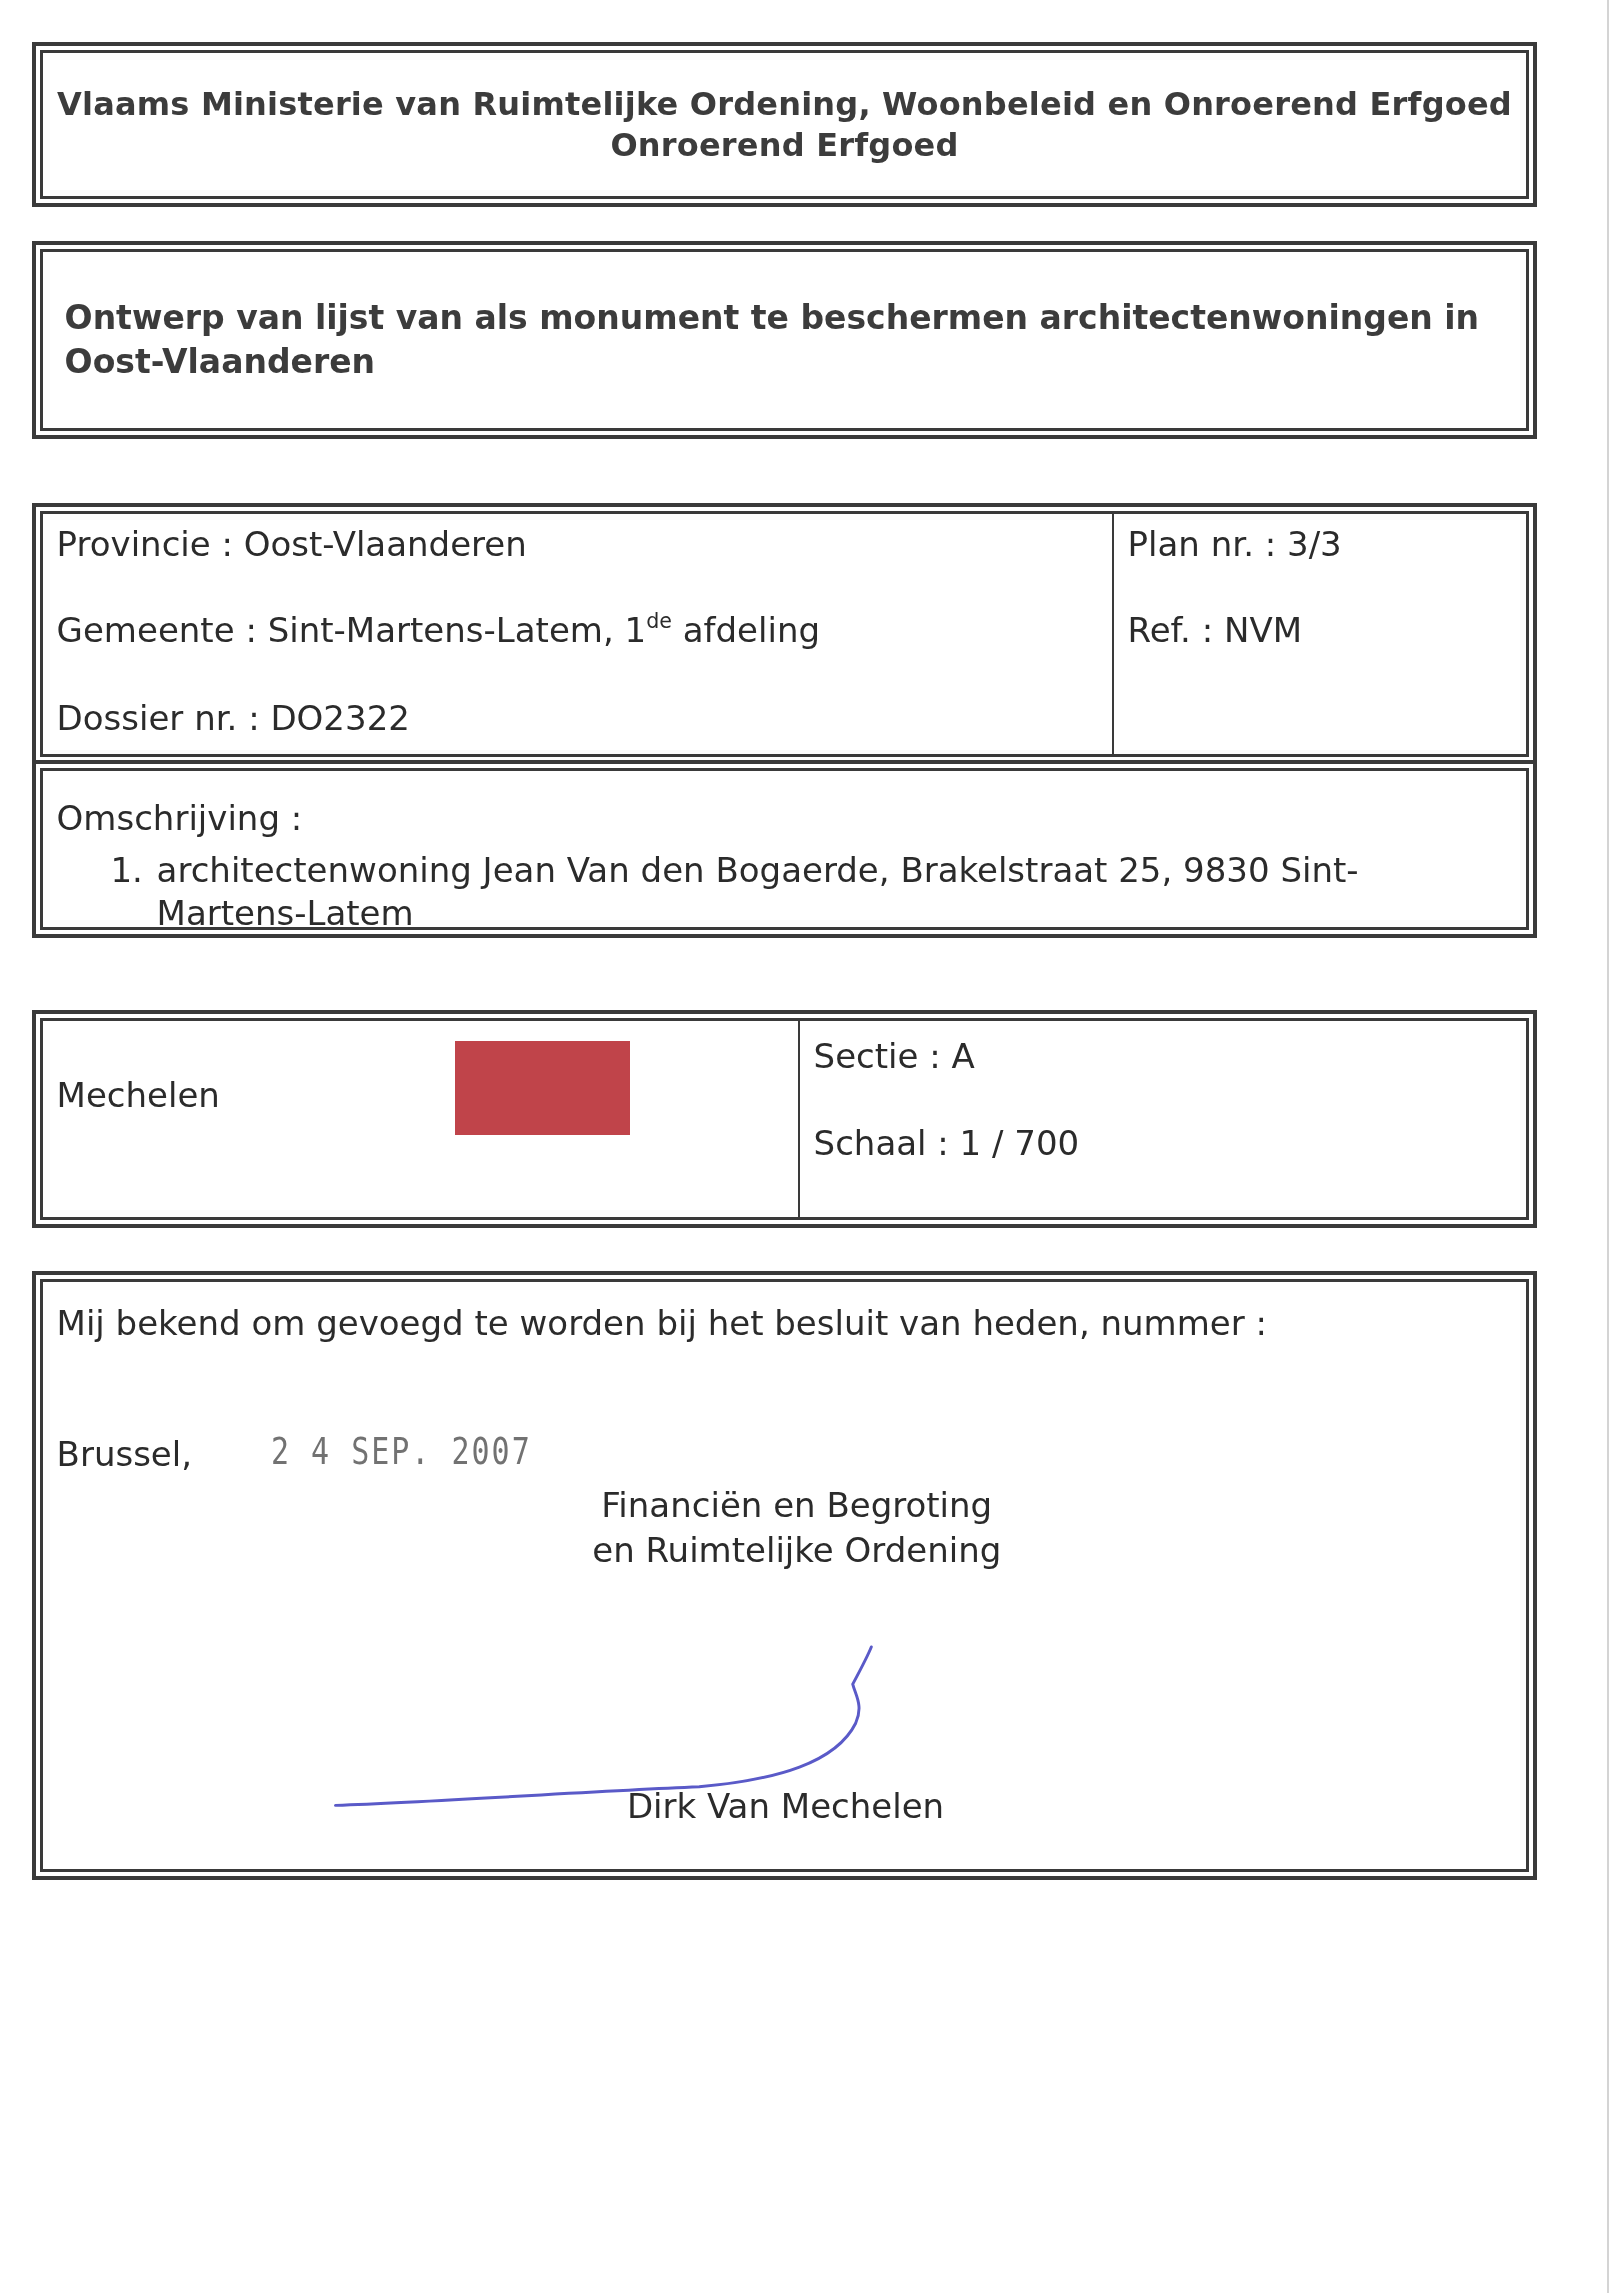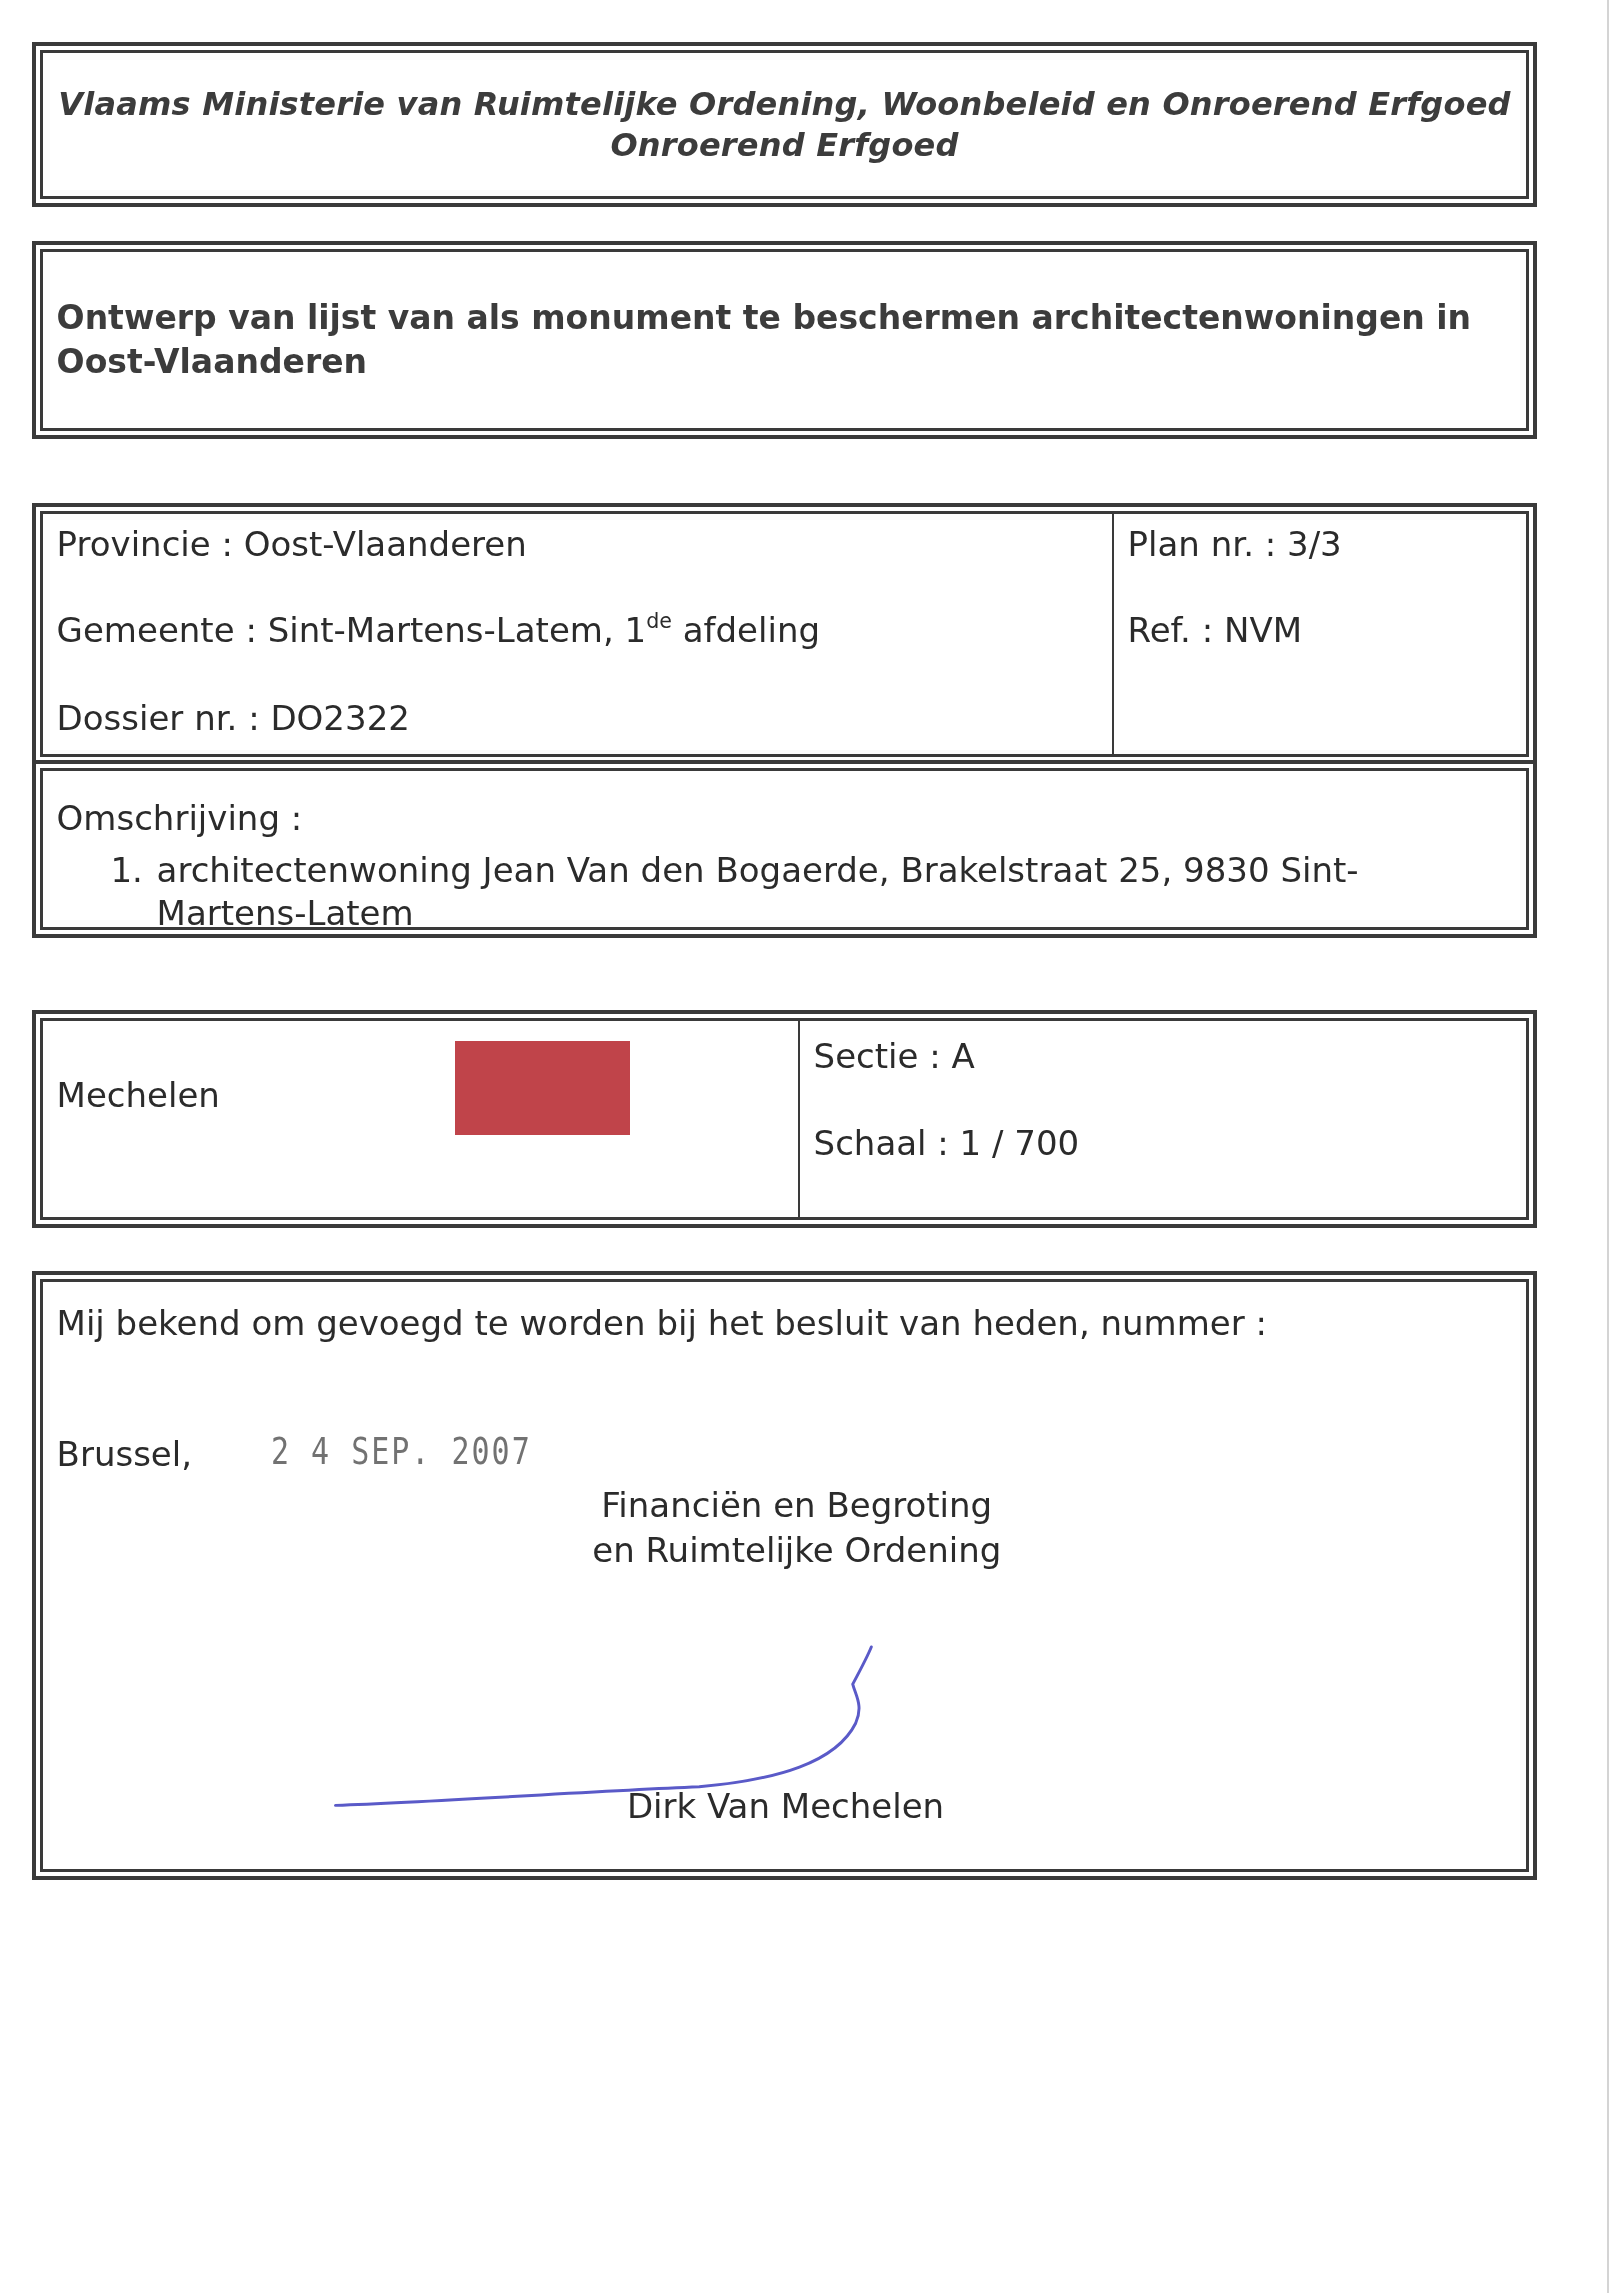--- a/index.html
+++ b/index.html
@@ -16,28 +16,28 @@
     border: 4.9px solid #3a3a3a;
     padding: 3.9px;
     background: #fff;
   }
   .box .inner {
     position: relative; width: 100%; height: 100%; box-sizing: border-box;
     border: 3.9px solid #3a3a3a;
   }
   
   #b1 { top: 42px; height: 165px; }
-  #b1 .inner { display: flex; flex-direction: column; justify-content: center; align-items: center; font-style: italic; }
+  #b1 .inner { display: flex; flex-direction: column; justify-content: center; align-items: center; }
   .hdr-line {
     font-weight: bold; font-size: 32px; line-height: 41px; color: #3c3c3c;
     letter-spacing: 0.2px; text-align: center;
   }
   
   #b2 { top: 241px; height: 198px; }
-  #b2 .inner { display: flex; align-items: center; }
+  #b2 .inner { display: flex; align-items: center; padding-left: 8px; }
   .title {
     font-weight: bold; font-size: 33px; line-height: 44px; color: #3c3c3c;
     padding-left: 13.7px; width: 1451px;
   }
   
   #b3 { top: 503px; height: 262px; }
   #b3 .inner { display: flex; }
   .col-left { width: 1071px; border-right: 2px solid #3a3a3a; box-sizing: border-box; position: relative; }
   .col-right { flex: 1; position: relative; }
   .field { position: absolute; left: 13.7px; font-size: 34px; color: #2b2b2b; white-space: nowrap; }

